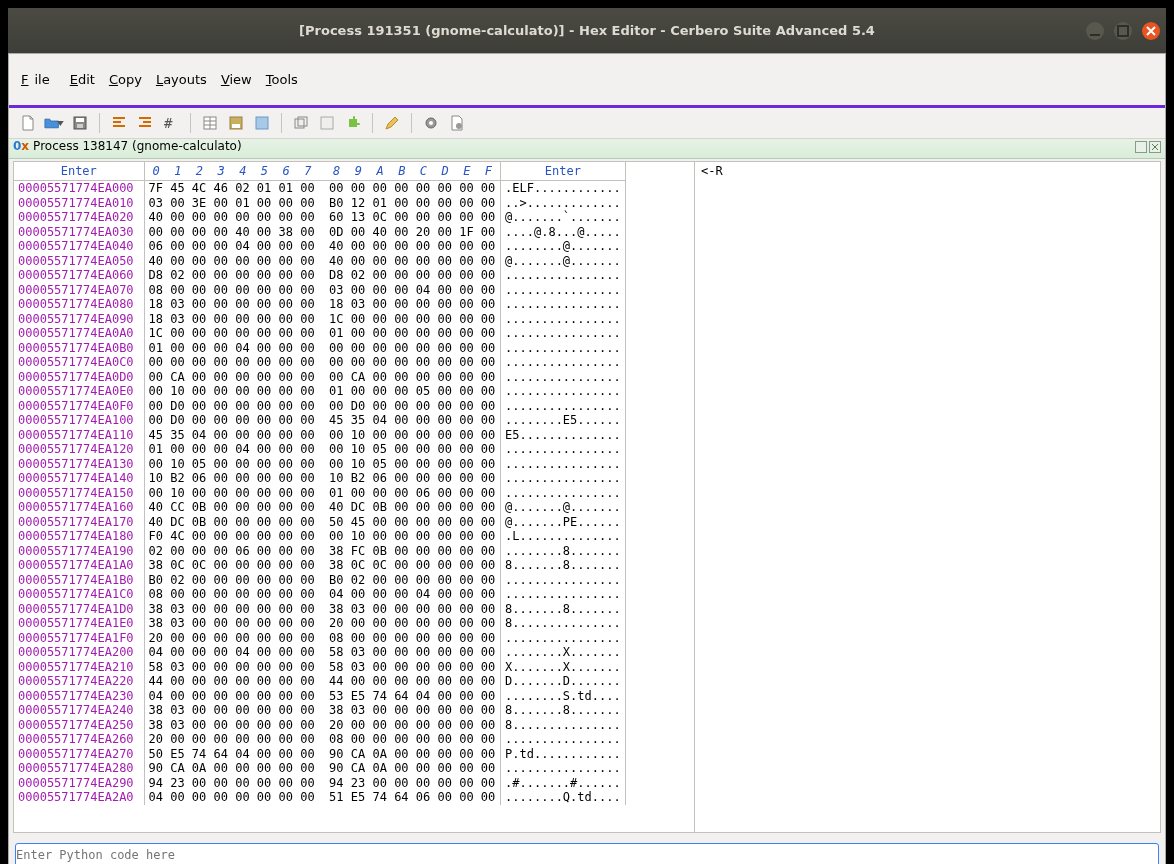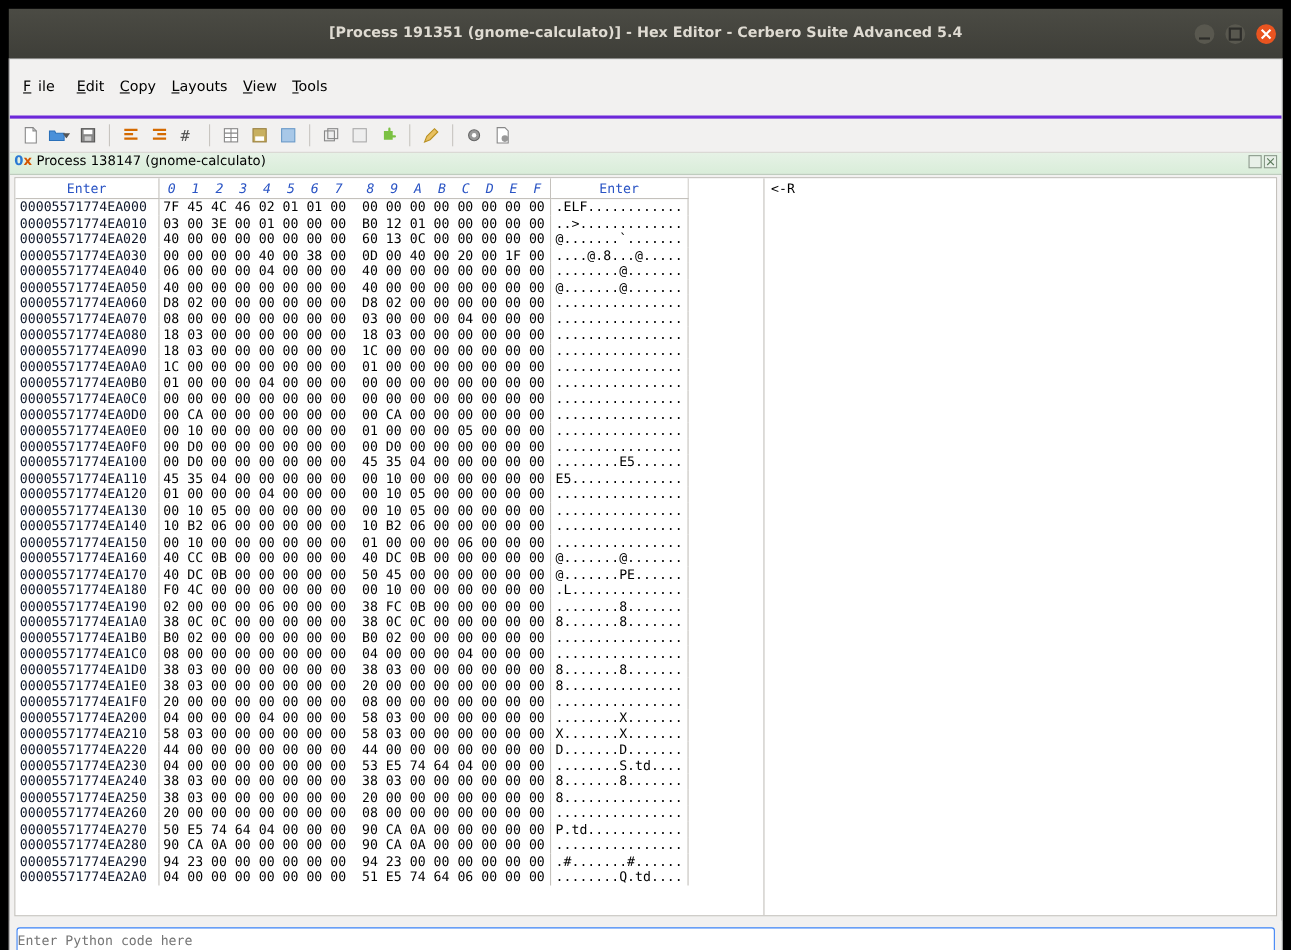--- a/index.html
+++ b/index.html
@@ -135,21 +135,21 @@
   text-align: center;
   position: sticky; top: 0;
 }
 .hex-table th.offset-h { width: 130px; }
 .hex-table td {
   padding: 0 4px;
   vertical-align: top;
   line-height: 14.5px;
   border-right: 1px solid #c4c1bc;
 }
-.hex-table td.offset-col { color: #0f172a; }
+.hex-table td.offset-col { color: #a21caf; }
 .hex-table td.bytes-col, .hex-table td.ascii-col { color: #000; }
 .right-pane {
   width: 466px;
   border-left: 1px solid #c4c1bc;
   font-family: "DejaVu Sans Mono","Liberation Mono",monospace;
   font-size: 12px;
   padding: 2px 6px;
 }
 .bottom-input {
   padding: 6px;

